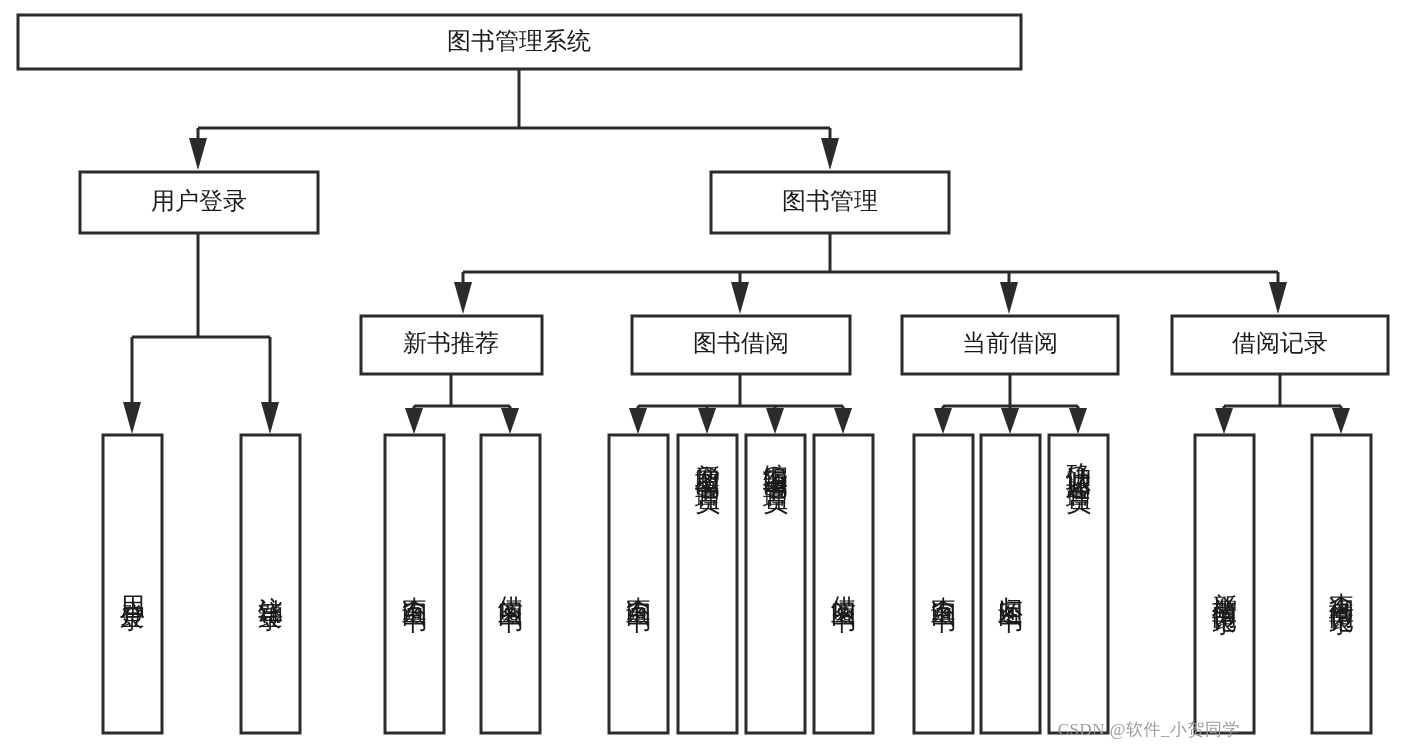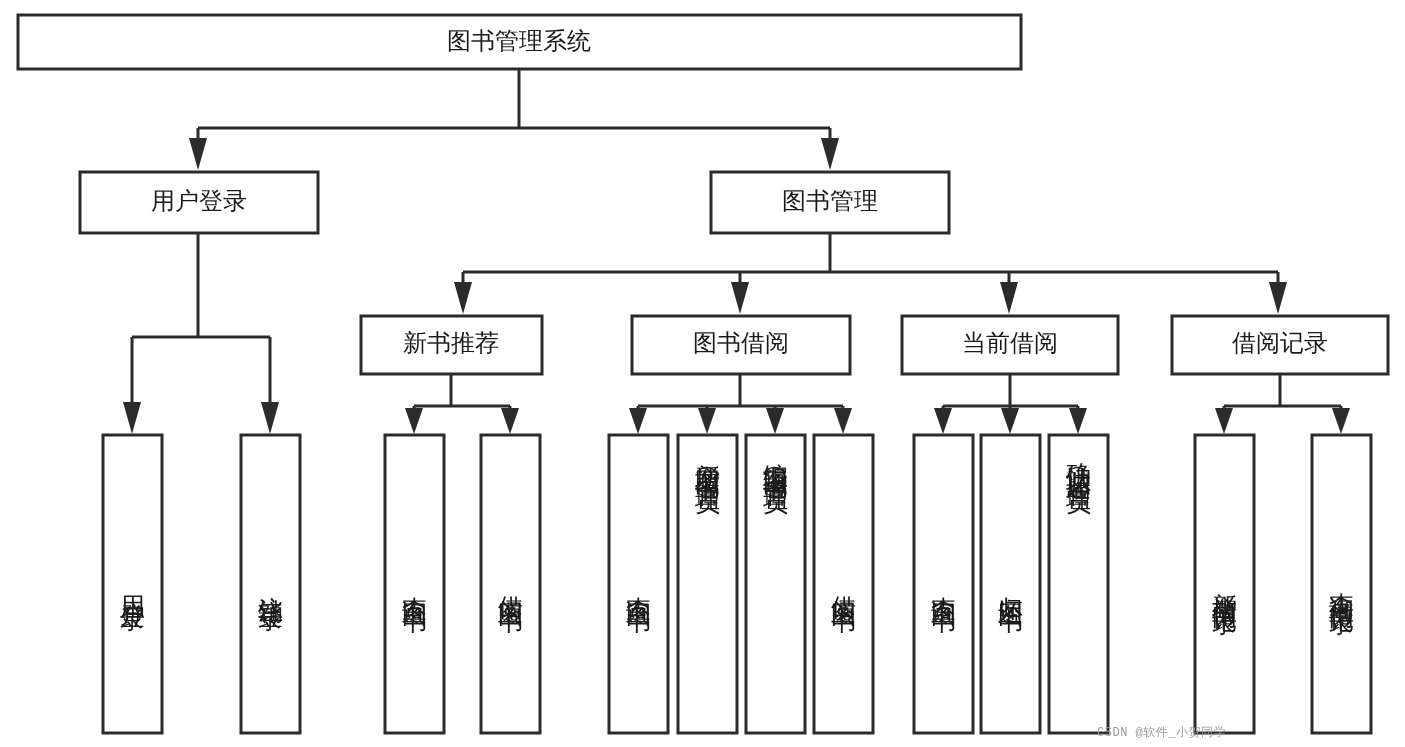--- a/index.html
+++ b/index.html
@@ -60,24 +60,24 @@
     text-orientation: upright;
     font-family: "Liberation Sans", "DejaVu Sans", sans-serif;
     font-size: 25px;
     line-height: 1;
     letter-spacing: 4px;
     color: #1a1a1a;
     white-space: nowrap;
   }
   #watermark {
     position: absolute;
-    right: 26px;
+    right: 12px;
     bottom: 6px;
-    font-family: Liberation Mono, monospace;
-    font-size: 12px;
+    font-family: Liberation Serif, serif;
+    font-size: 17px;
     color: #9b9b9b;
     letter-spacing: 0.5px;
     white-space: nowrap;
   }
 </style>
 </head>
 <body>
 
 <div id="diagram-root">
 

